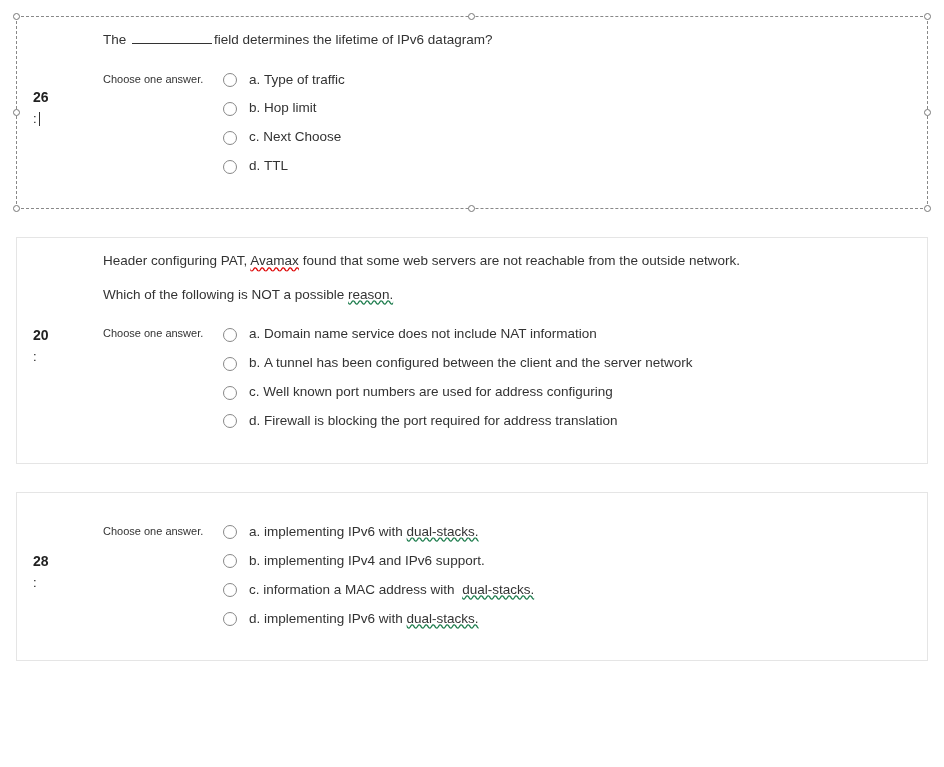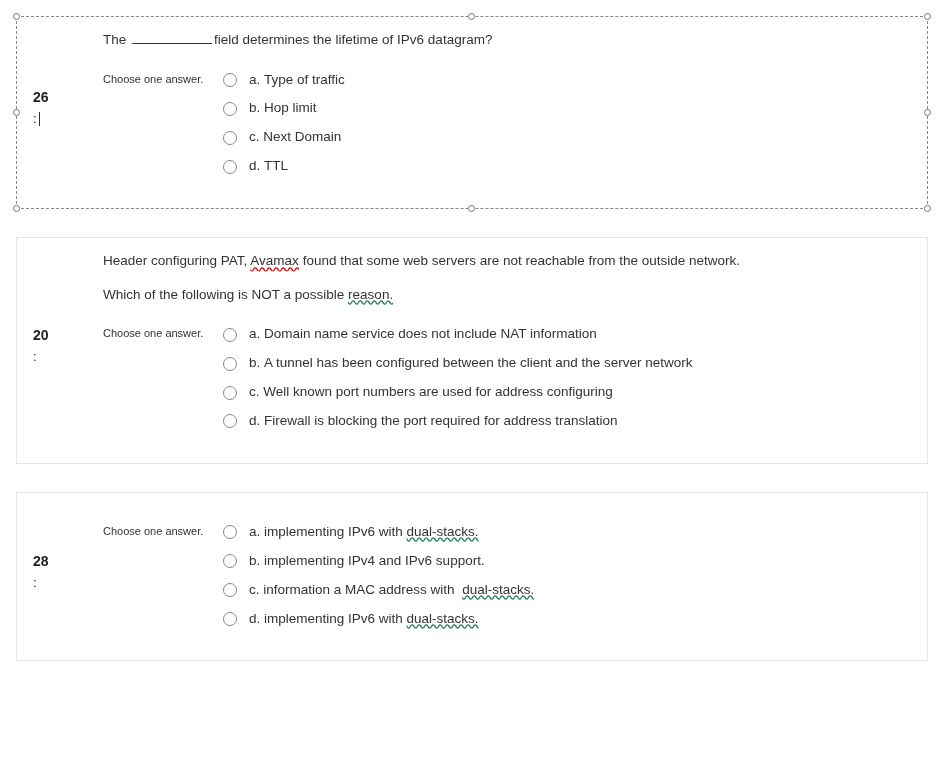--- a/index.html
+++ b/index.html
@@ -149,21 +149,21 @@
             <span>Type of traffic</span>
           </div>
           <div class="option">
             <input type="radio" class="radio" style="">
             <span>b.</span>&nbsp;
             <span>Hop limit</span>
           </div>
           <div class="option">
             <input type="radio" class="radio" style="">
             <span>c.</span>&nbsp;
-            <span>Next Domain</span>
+            <span>Next Choose</span>
           </div>
           <div class="option">
             <input type="radio" class="radio" style="">
             <span>d.</span>&nbsp;
             <span>TTL</span>
           </div>
         </div>
       </div>
     </div>
   </div>

